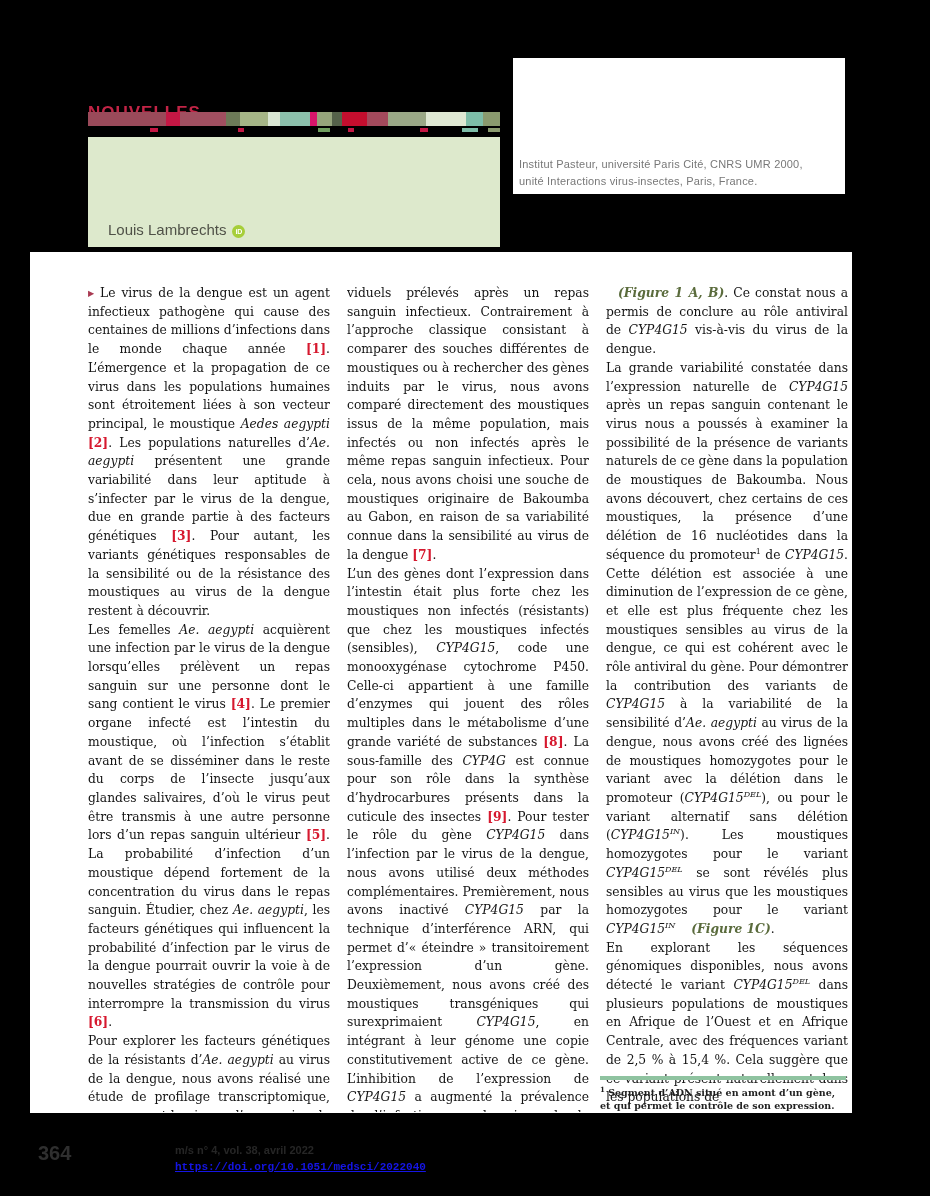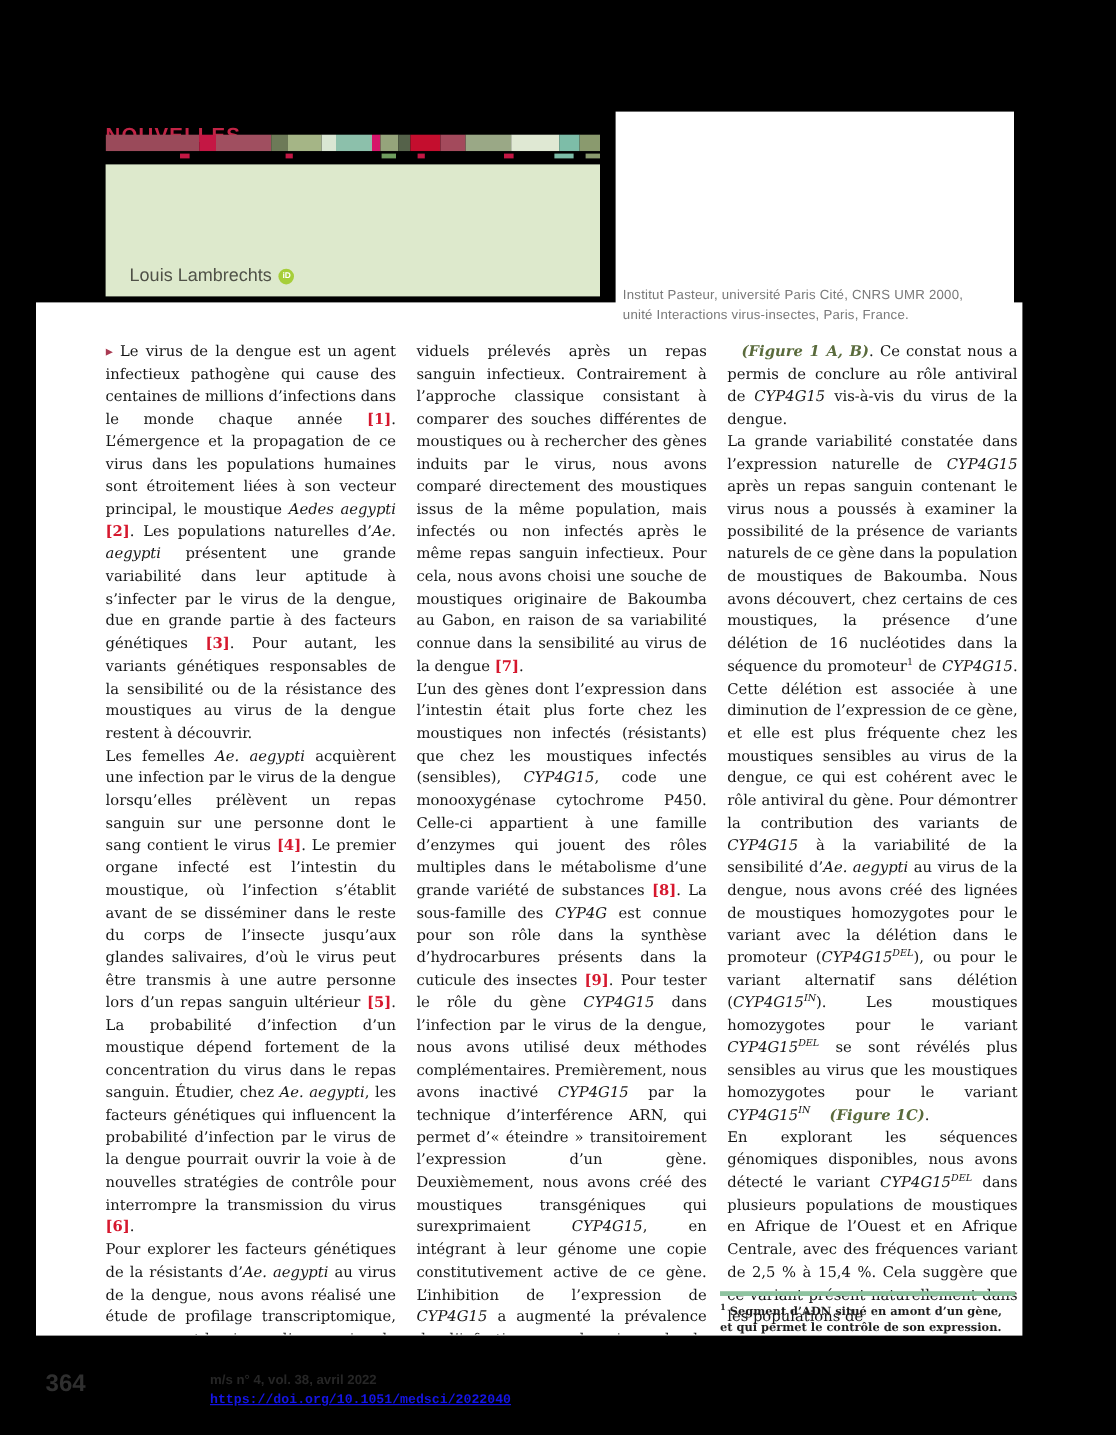--- a/index.html
+++ b/index.html
@@ -23,21 +23,21 @@
   .title-box{left:88px;top:137px;width:412px;height:110px;background:#dde9cc;}
   .title{position:absolute;left:20px;top:16px;font-family:"Liberation Sans", sans-serif;
      font-weight:bold;font-size:25px;line-height:31px;color:#d2232b;letter-spacing:.3px;}
   .author{position:absolute;left:20px;top:84px;font-size:15px;color:#4f5147;
      font-family:"Liberation Sans", sans-serif;}
   .orcid{display:inline-block;width:13px;height:13px;border-radius:50%;background:#a6ce39;
      color:#fff;font-size:7px;line-height:13px;text-align:center;vertical-align:middle;
      margin-left:6px;font-family:"Liberation Sans", sans-serif;font-weight:bold;}
 
   
-  .figure-box{left:513px;top:58px;width:332px;height:183px;background:#ffffff;margin-top:35px;}
+  .figure-box{left:513px;top:58px;width:332px;height:136px;background:#ffffff;}
   .affil{position:absolute;left:6px;bottom:5px;font-family:"Liberation Sans", sans-serif;
      font-size:11px;line-height:16.5px;color:#787878;letter-spacing:.2px;}
   .affil .email{text-decoration:underline;color:#787878;}
 
   
   .columns{left:88px;top:284px;width:760px;height:828px;display:flex;gap:17px;
      overflow:hidden;}
   .col{width:242px;height:100%;overflow:hidden;font-size:12.3px;line-height:18.7px;
      color:#141414;text-align:justify;}
   .para{margin:0;}

